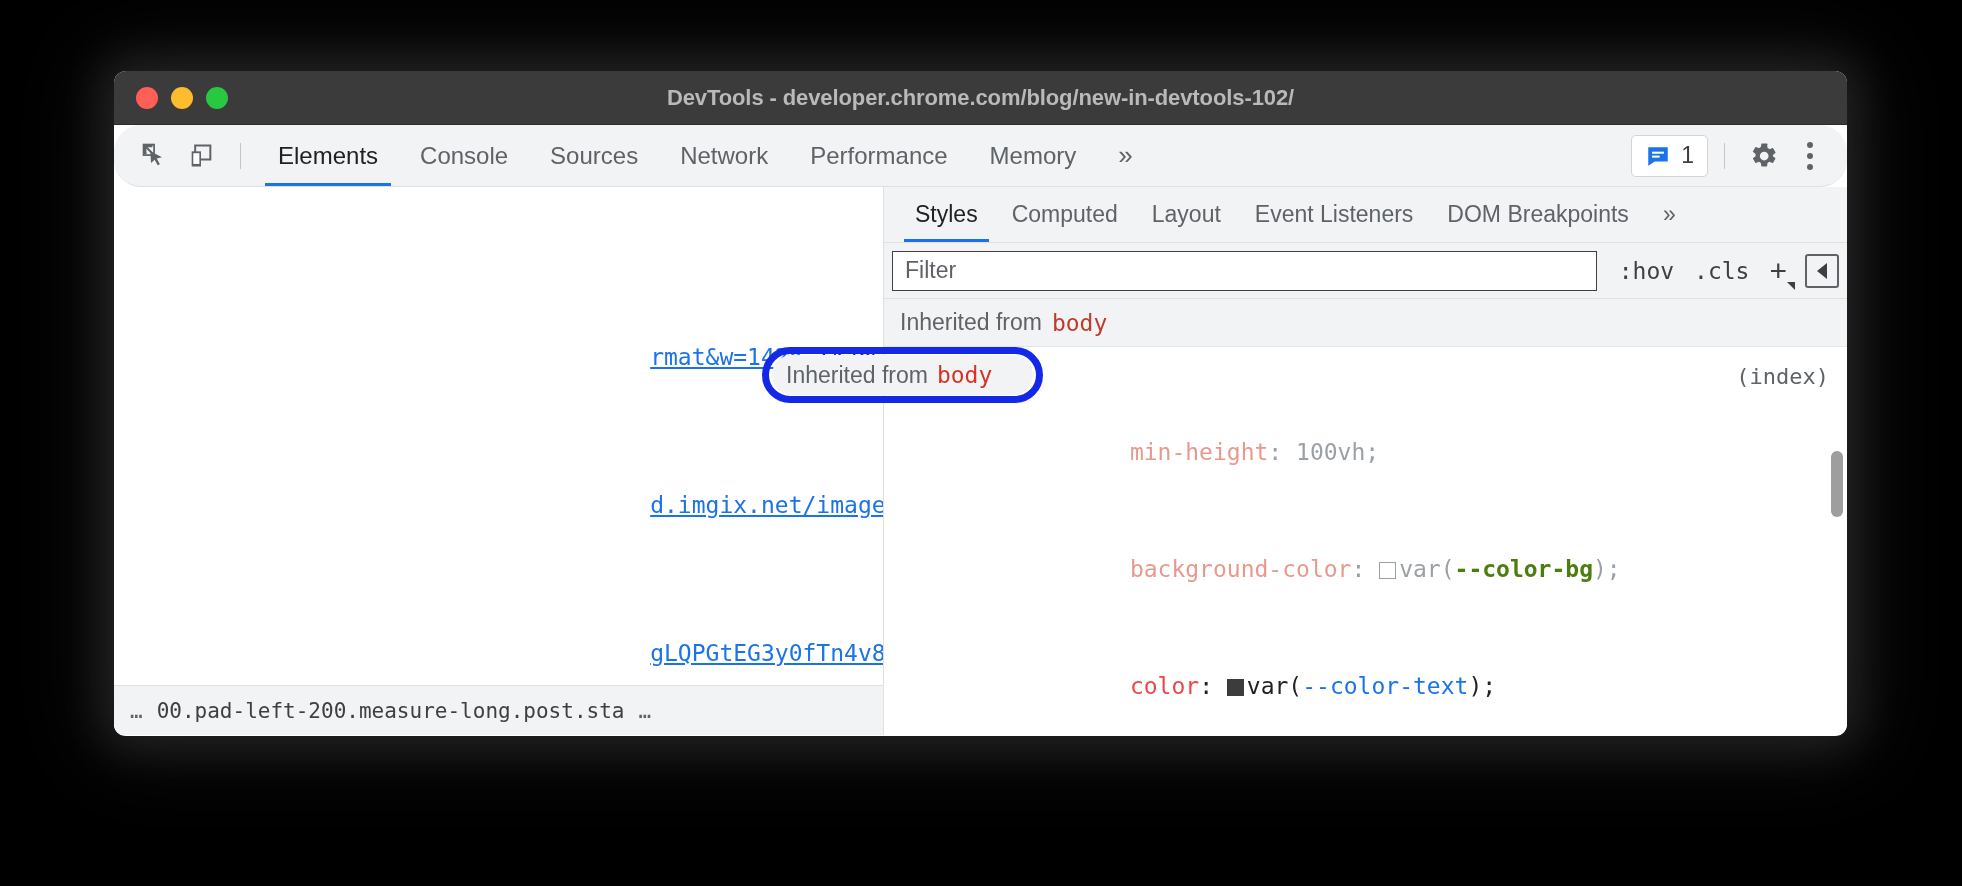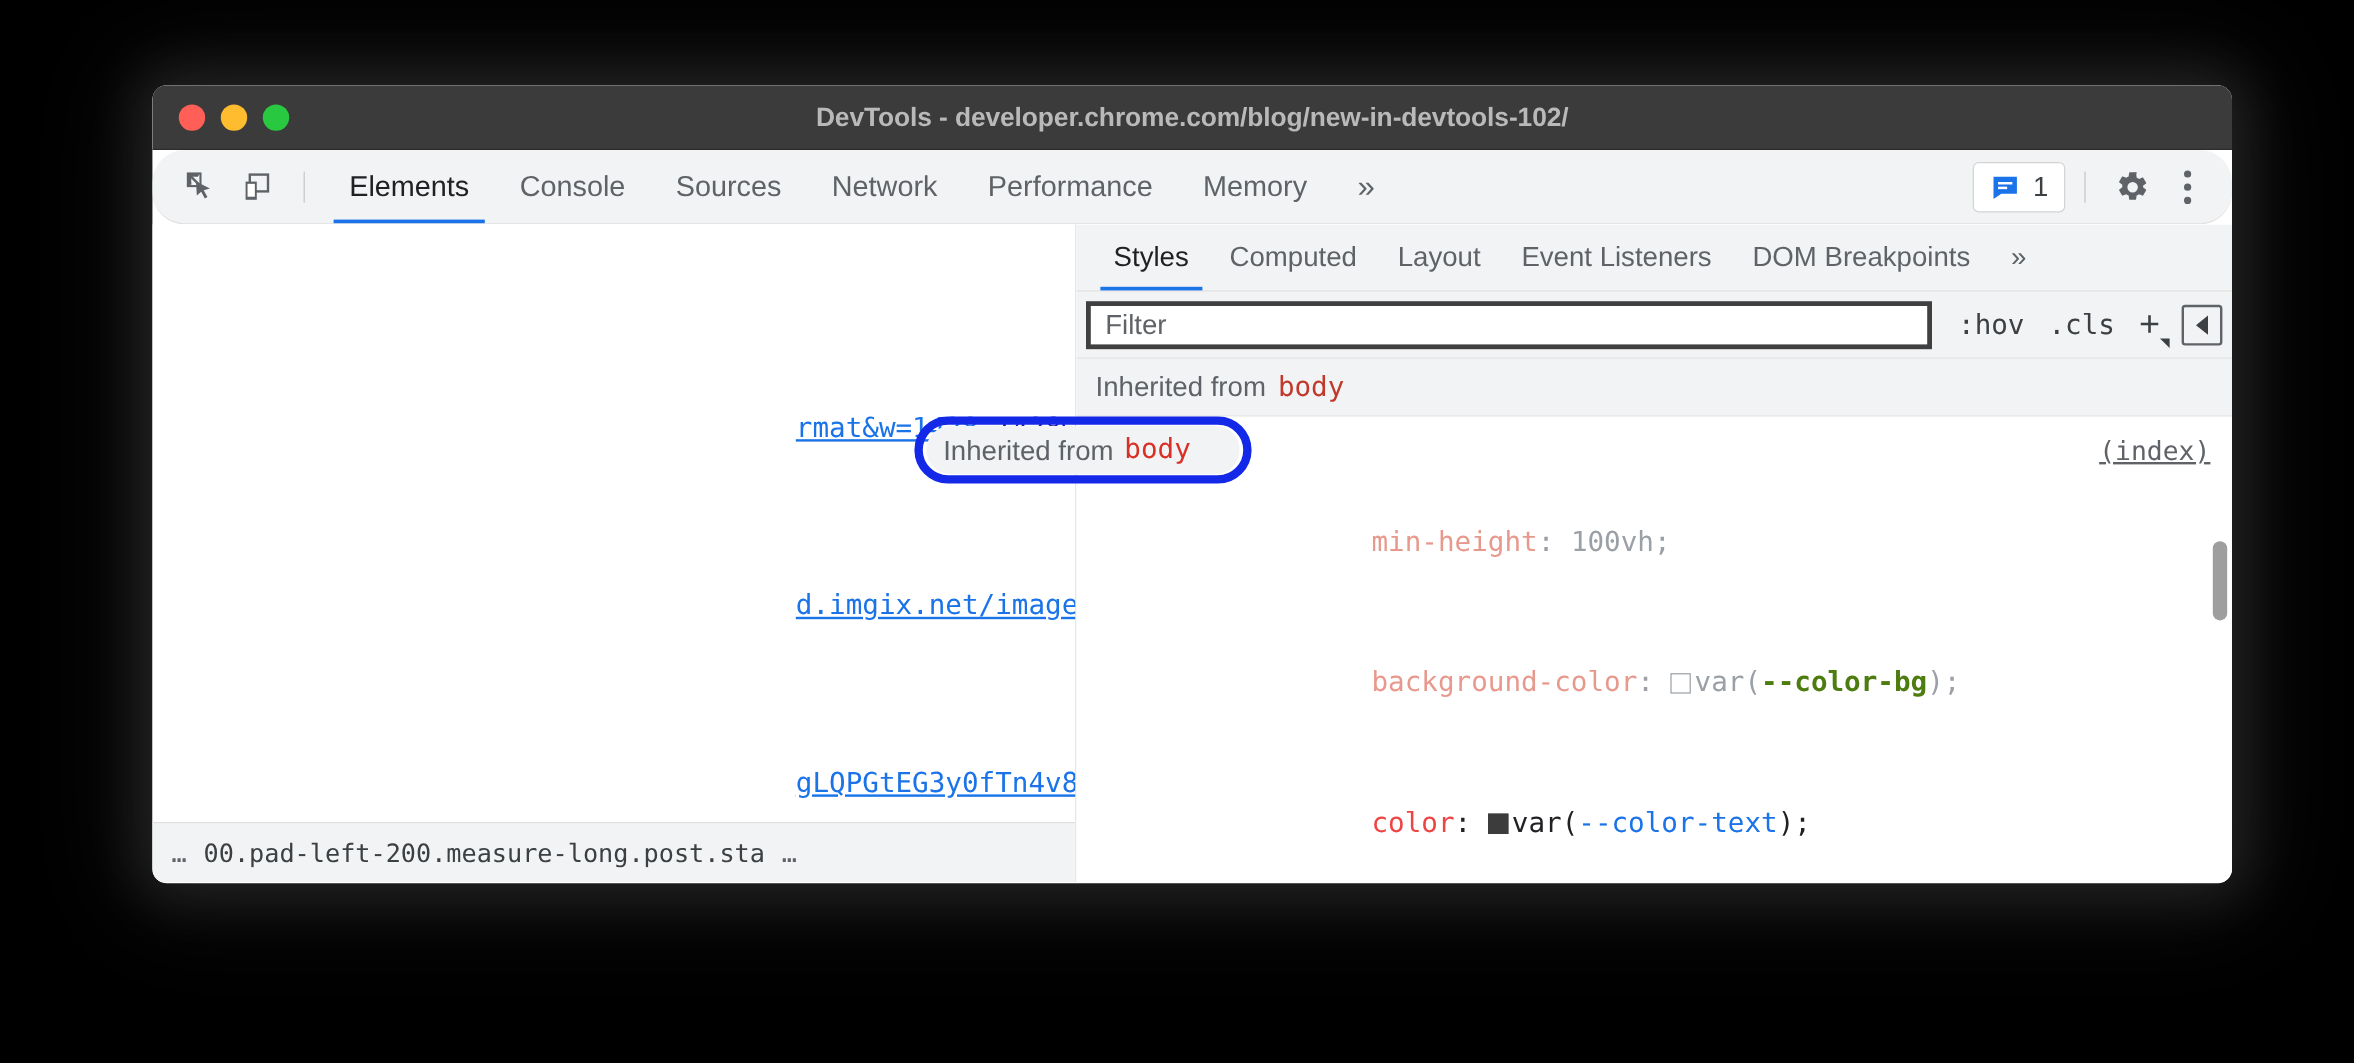--- a/index.html
+++ b/index.html
@@ -18,21 +18,20 @@
   
   .window {
     position: absolute;
     left: 114px; top: 71px;
     width: 1733px; height: 665px;
     border-radius: 12px;
     background: #ffffff;
     box-shadow: 0 0 46px 16px rgba(255,255,255,0.10),
                 0 0 90px 30px rgba(255,255,255,0.05);
     overflow: hidden;
-    margin-left: 13px;
   }
   .titlebar {
     position: relative;
     height: 54px;
     background: #3b3b3b;
     display: flex; align-items: center;
     border-bottom: 1px solid #2c2c2c;
   }
   .traffic { display: flex; gap: 13px; margin-left: 22px; }
   .dot { width: 22px; height: 22px; border-radius: 50%; }
@@ -156,21 +155,21 @@
     content:""; position:absolute; left:6px; right:6px; bottom:0;
     height:3px; background:#1a73e8;
   }
   .filter-row {
     height: 56px; background: #f1f3f4;
     border-bottom: 1px solid #e0e0e0;
     display: flex; align-items: center; padding: 0 8px 0 8px;
   }
   .filter-input {
     flex: 1; height: 40px; background: #fff;
-    border: 4px solid #404040;
+    border: 1px solid #404040;
     display: flex; align-items: center;
     padding-left: 12px;
     font-size: 23px; color: #5f6368;
   }
   .filter-actions { display: flex; align-items: center; gap: 0; padding-left: 12px; }
   .fa-btn {
     font-family: "DejaVu Sans Mono", monospace;
     font-size: 23px; color: #3c4043;
     padding: 0 10px; cursor: pointer; white-space: nowrap;
   }
@@ -200,21 +199,21 @@
   .inherited-bar .sel { color: #c0392b; padding-left: 10px; font-family: "DejaVu Sans Mono", monospace;}
   .rule-block {
     font-family: "DejaVu Sans Mono", monospace;
     font-size: 23px; line-height: 39px;
     padding: 8px 0 4px 14px;
     color: #202124;
     position: relative;
   }
   .rule-origin {
     position: absolute; right: 18px; top: 10px;
-    font-size: 22px; color: #5f6368; text-decoration: underline;
+    font-size: 22px; color: #5f6368; 
     white-space: nowrap;
   }
   .decl { padding-left: 38px; white-space: pre-wrap; }
   .prop { color: #ef4444; }
   .prop.dim { color: #e8998d; }
   .pval { color: #202124; }
   .pval.dim { color: #9aa0a6; }
   .varname { color: #1a73e8; }
   .varname.dim { color: #4d7c0f; font-weight: bold; }
   .swatch {

